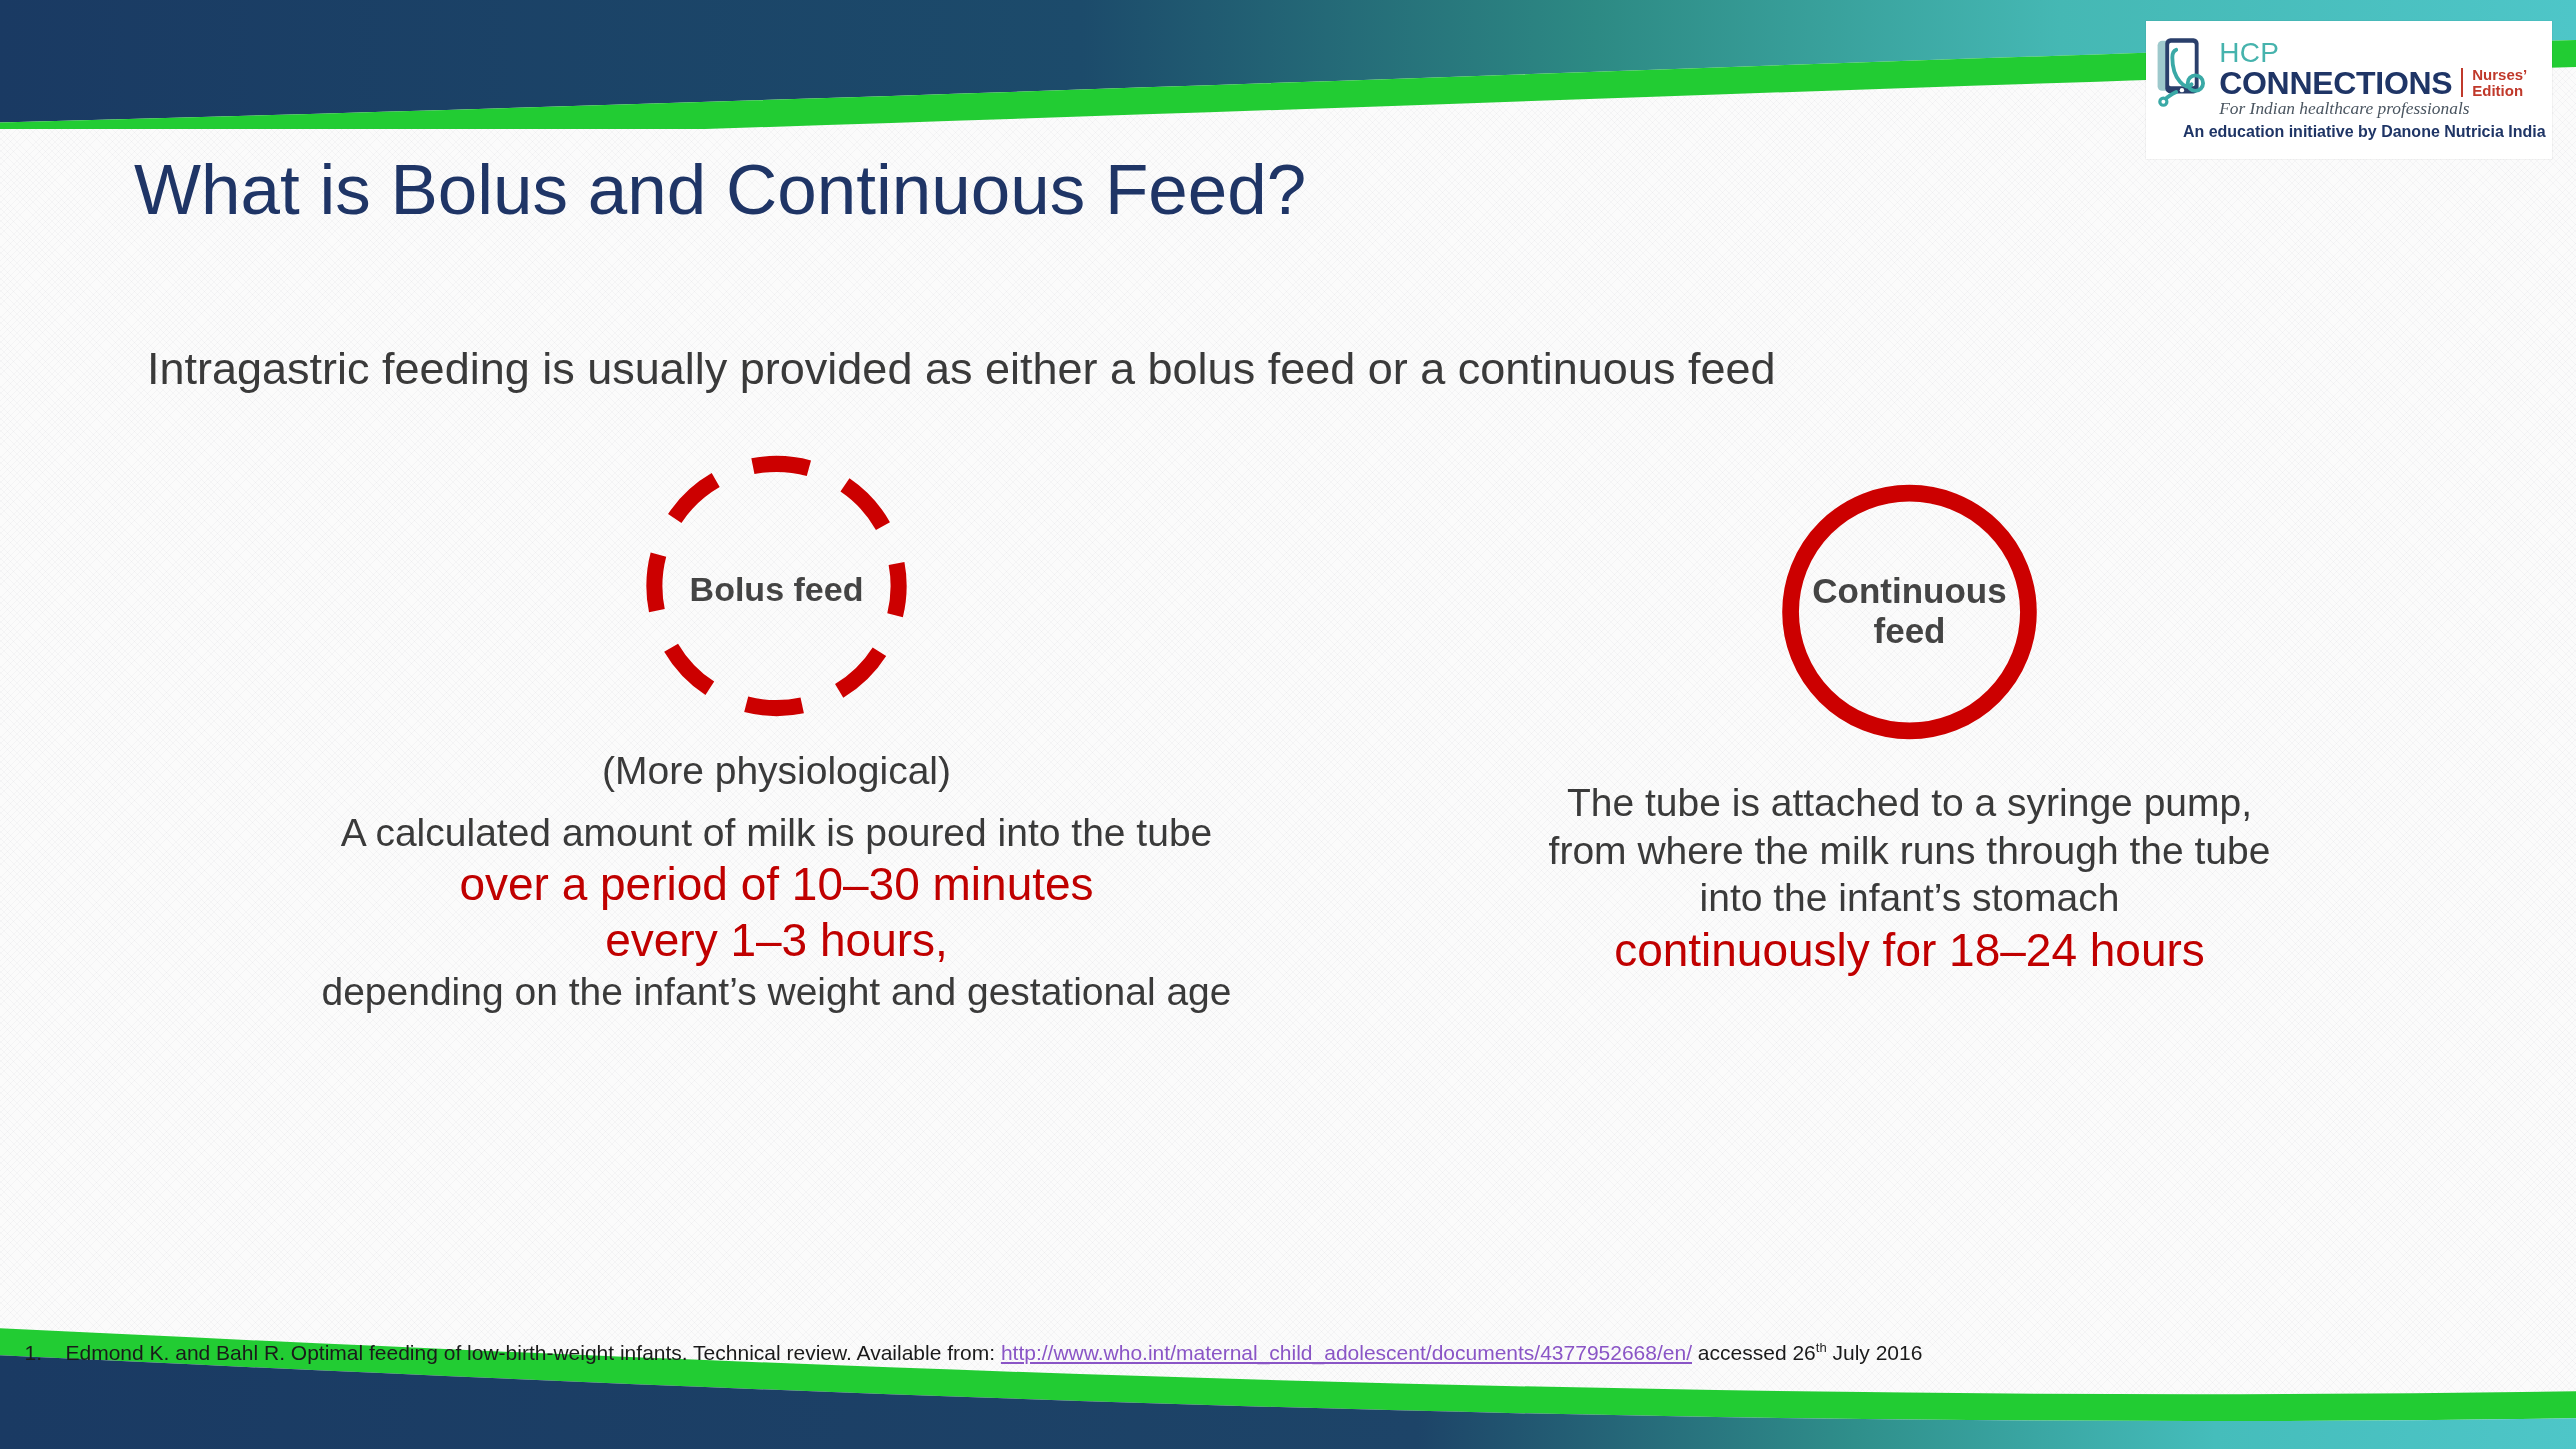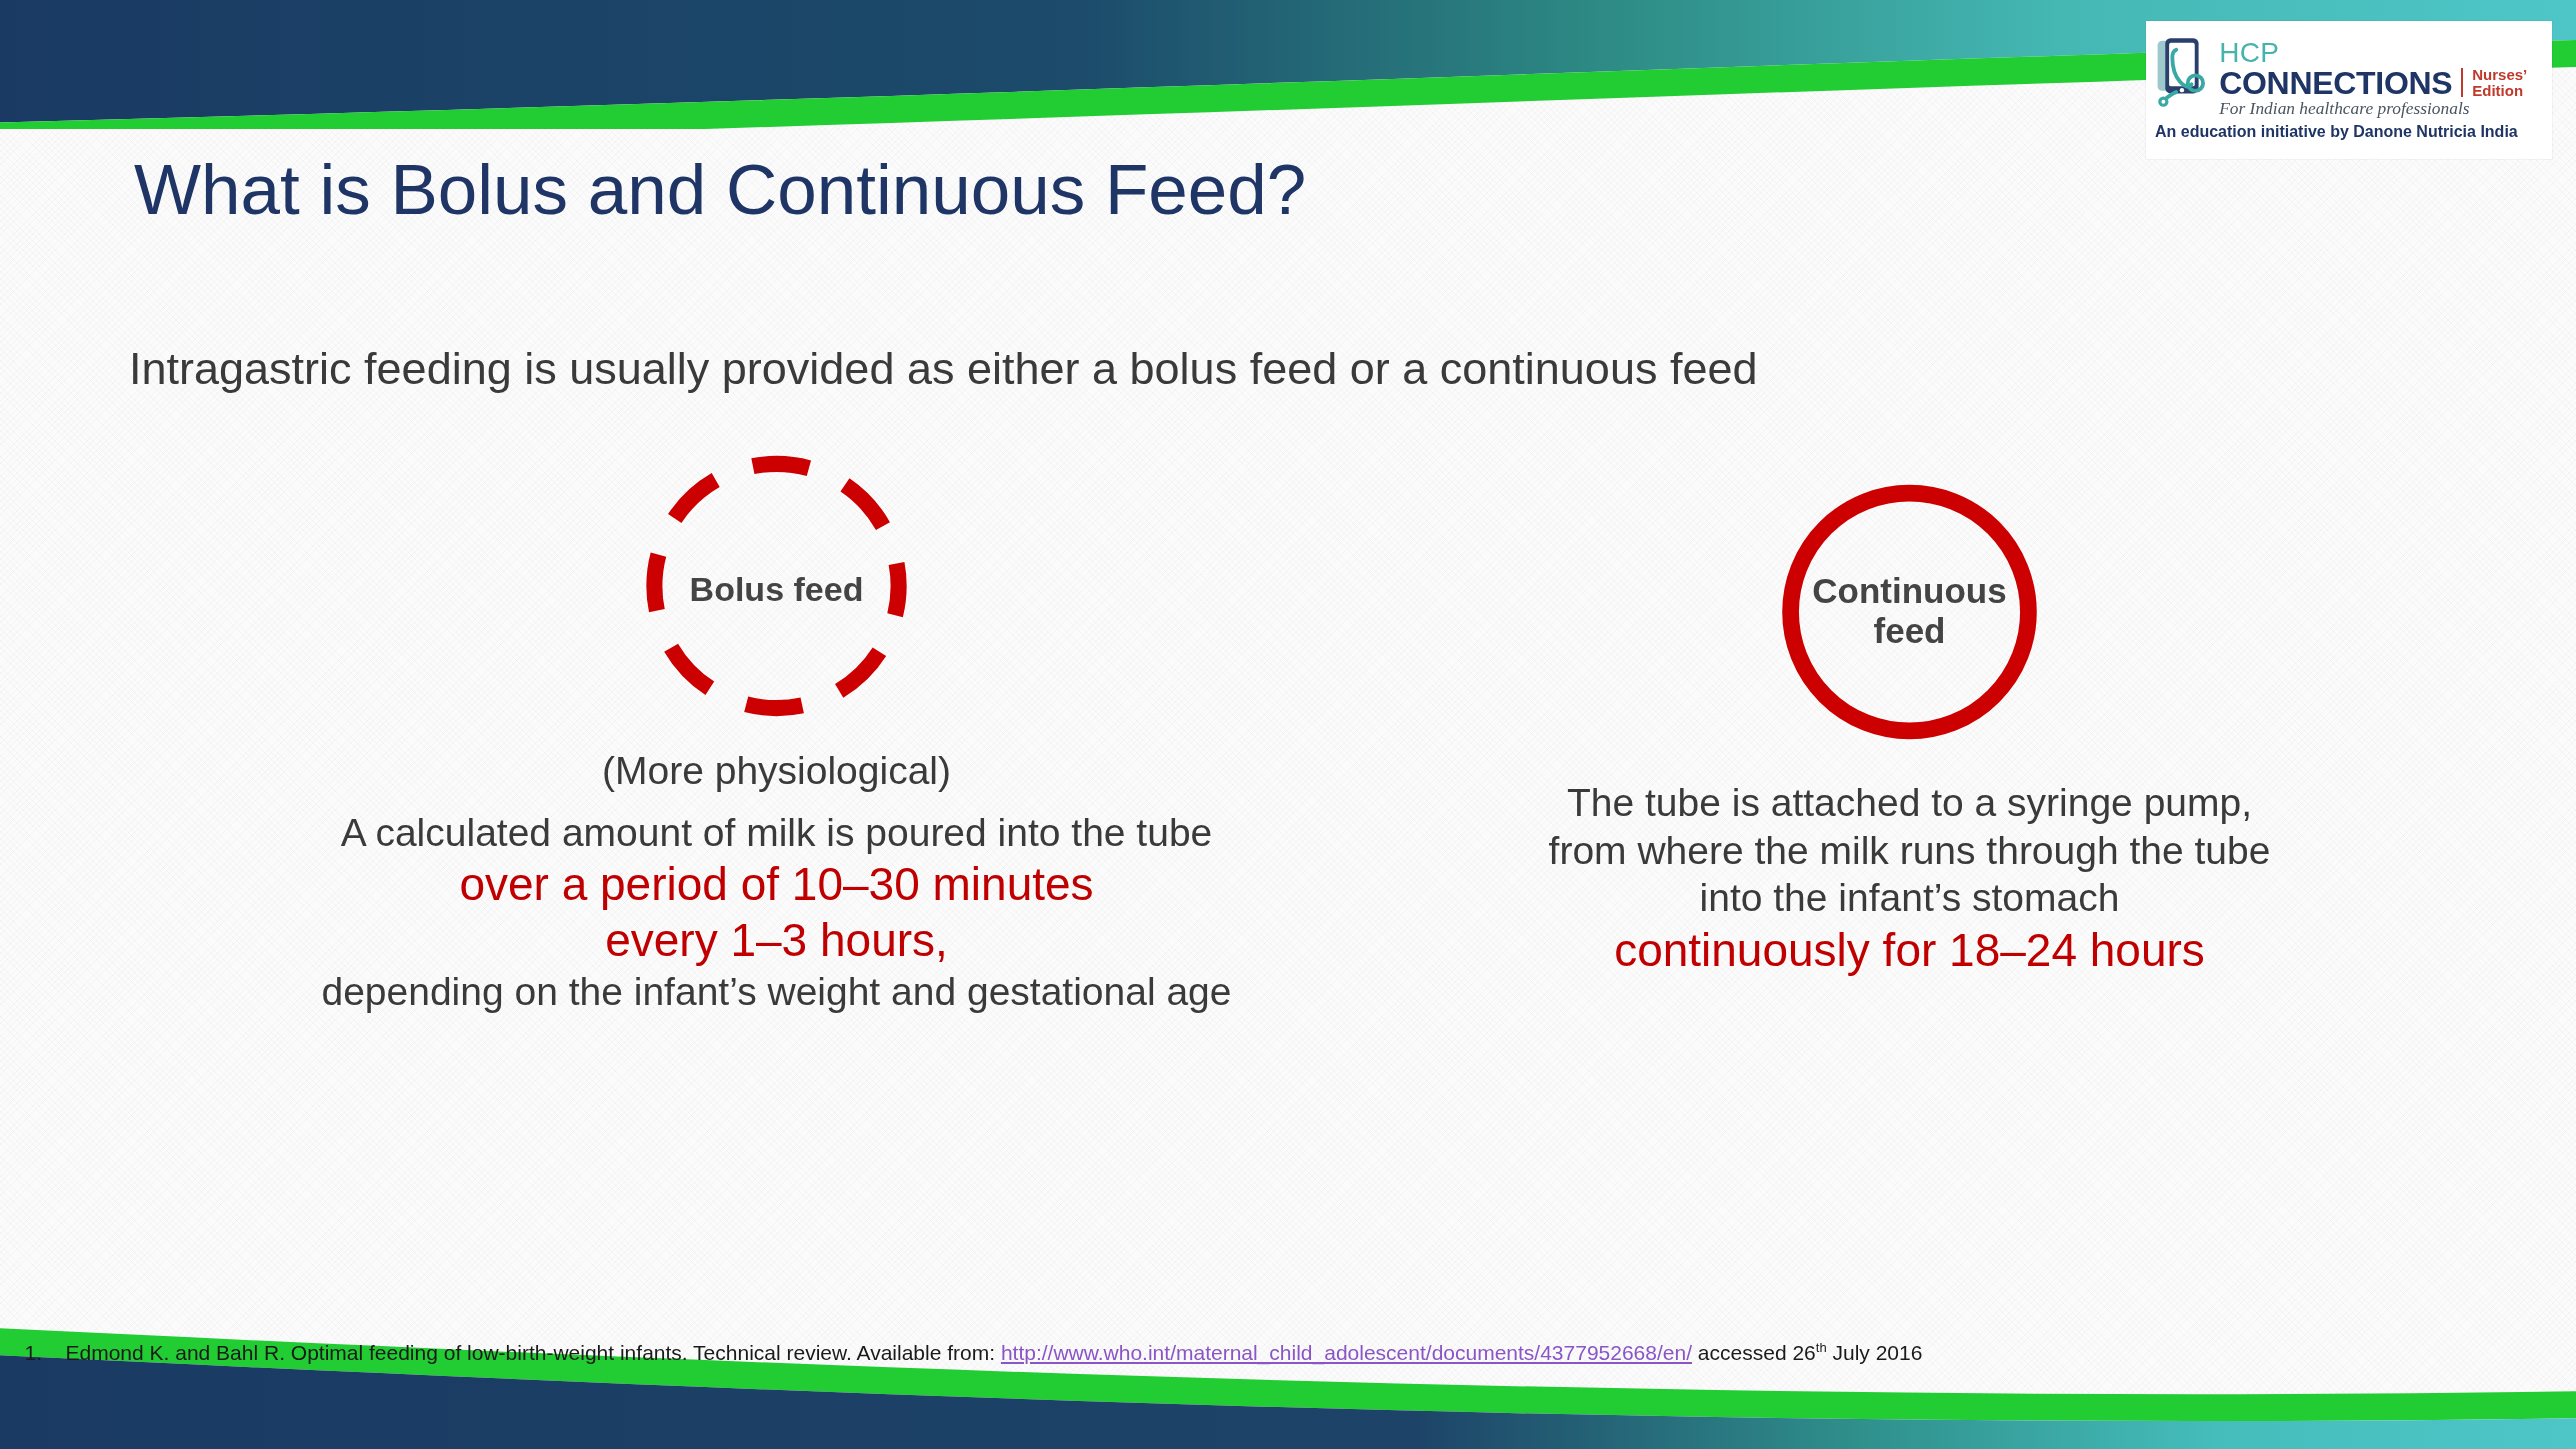--- a/index.html
+++ b/index.html
@@ -93,39 +93,39 @@
     font-size: 17.4px;
     font-style: italic;
     color: #4a5560;
     margin-top: 1.3px;
     font-family: "Liberation Serif", serif;
   }
   .logo-sub {
     font-size: 16px;
     font-weight: 700;
     color: #1f3566;
-    text-align: left;
+    text-align: right;
     margin-top: 3.9px;
     font-family: "Liberation Sans", sans-serif;
   }
 
   
   #title {
     position: absolute;
     left: 134px;
     top: 149px;
     font-size: 71px;
     color: #1f3566;
     font-weight: 400;
     white-space: nowrap;
     font-family: "Liberation Sans", sans-serif;
   }
   #subtitle {
     position: absolute;
-    left: 129px;
+    left: 147px;
     top: 343px;
     font-size: 45px;
     color: #3a3a3a;
     font-weight: 400;
     white-space: nowrap;
     font-family: "Liberation Sans", sans-serif;
   }
 
   
   .col { position: absolute; }

